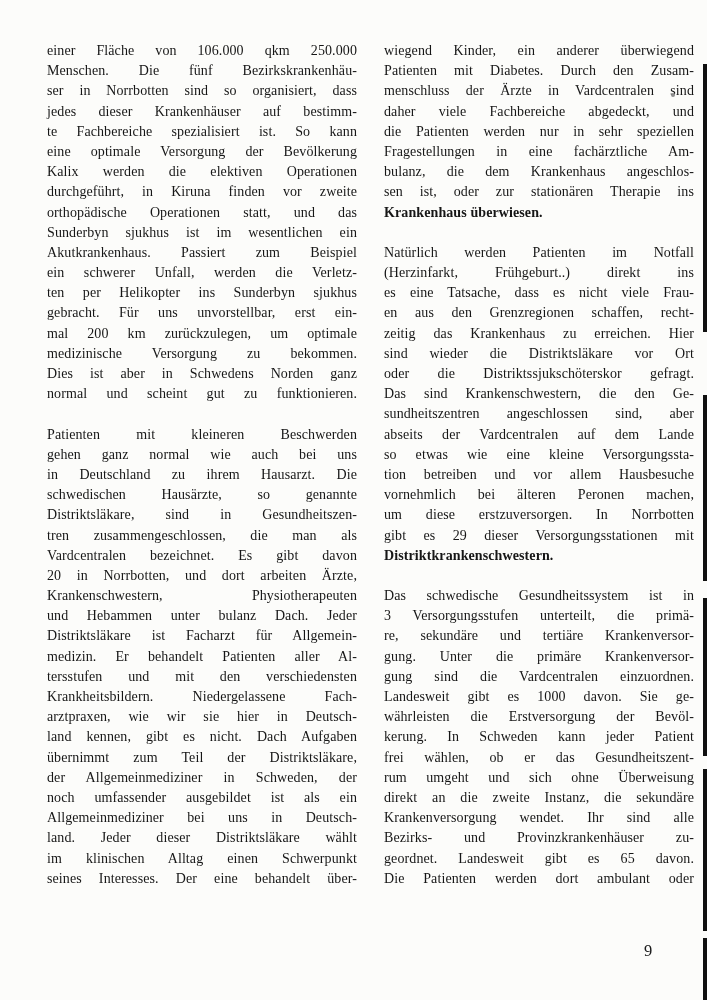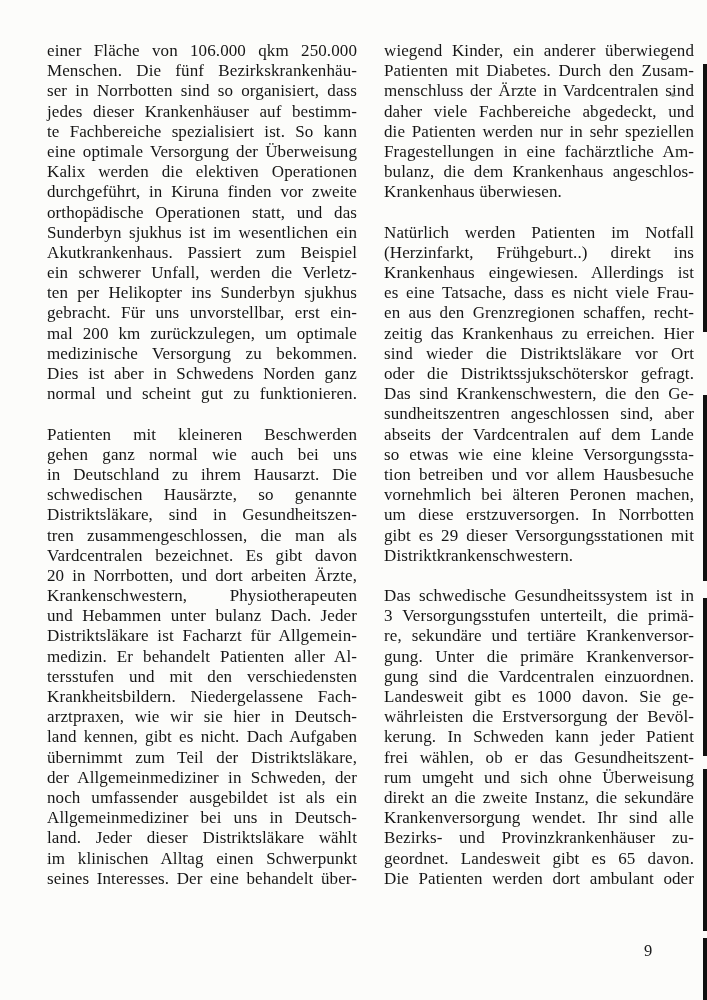--- a/index.html
+++ b/index.html
@@ -12,37 +12,38 @@
     position: relative;
     background: #fcfcfa;
     overflow: hidden;
     font-family: "Liberation Serif", "DejaVu Serif", serif;
     color: #161616;
   }
   .text-column {
     position: absolute;
     top: 41px;
     width: 310px;
-    font-size: 17px;
+    font-size: 14px;
     line-height: 20.2px;
     letter-spacing: 0.1px;
   }
   .col-left  { left: 47px;  }
   .col-right { left: 384px; }
   .paragraph { margin: 0 0 20.2px 0; }
   .paragraph:last-child { margin-bottom: 8px; }
   .line {
     text-align: justify;
     text-align-last: justify;
     height: 20.2px;
     overflow: visible;
   }
   .line.ragged {
     text-align: left;
     text-align-last: left;
+    font-weight: bold;
   }
   .page-number {
     position: absolute;
     top: 941px;
     left: 644px;
     font-size: 16.5px;
     color: #1a1a1a;
   }
   .scan-edge-mark {
     position: absolute;
@@ -61,21 +62,21 @@
 
 <div>
 
   <div class="text-column col-left">
       <div class="paragraph">
         <div class="line">einer Fläche von 106.000 qkm 250.000</div>
         <div class="line">Menschen. Die fünf Bezirkskrankenhäu-</div>
         <div class="line">ser in Norrbotten sind so organisiert, dass</div>
         <div class="line">jedes dieser Krankenhäuser auf bestimm-</div>
         <div class="line">te Fachbereiche spezialisiert ist. So kann</div>
-        <div class="line">eine optimale Versorgung der Überweisung</div>
+        <div class="line">eine optimale Versorgung der Bevölkerung</div>
         <div class="line">Kalix werden die elektiven Operationen</div>
         <div class="line">durchgeführt, in Kiruna finden vor zweite</div>
         <div class="line">orthopädische Operationen statt, und das</div>
         <div class="line">Sunderbyn sjukhus ist im wesentlichen ein</div>
         <div class="line">Akutkrankenhaus. Passiert zum Beispiel</div>
         <div class="line">ein schwerer Unfall, werden die Verletz-</div>
         <div class="line">ten per Helikopter ins Sunderbyn sjukhus</div>
         <div class="line">gebracht. Für uns unvorstellbar, erst ein-</div>
         <div class="line">mal 200 km zurückzulegen, um optimale</div>
         <div class="line">medizinische Versorgung zu bekommen.</div>
@@ -111,26 +112,26 @@
 
   <div class="text-column col-right">
       <div class="paragraph">
         <div class="line">wiegend Kinder, ein anderer überwiegend</div>
         <div class="line">Patienten mit Diabetes. Durch den Zusam-</div>
         <div class="line">menschluss der Ärzte in Vardcentralen sind</div>
         <div class="line">daher viele Fachbereiche abgedeckt, und</div>
         <div class="line">die Patienten werden nur in sehr speziellen</div>
         <div class="line">Fragestellungen in eine fachärztliche Am-</div>
         <div class="line">bulanz, die dem Krankenhaus angeschlos-</div>
+        <div class="line">sen ist, oder zur stationären Therapie ins</div>
         <div class="line ragged">Krankenhaus überwiesen.</div>
       </div>
       <div class="paragraph">
         <div class="line">Natürlich werden Patienten im Notfall</div>
         <div class="line">(Herzinfarkt, Frühgeburt..) direkt ins</div>
-        <div class="line">Krankenhaus eingewiesen. Allerdings ist</div>
         <div class="line">es eine Tatsache, dass es nicht viele Frau-</div>
         <div class="line">en aus den Grenzregionen schaffen, recht-</div>
         <div class="line">zeitig das Krankenhaus zu erreichen. Hier</div>
         <div class="line">sind wieder die Distriktsläkare vor Ort</div>
         <div class="line">oder die Distriktssjukschöterskor gefragt.</div>
         <div class="line">Das sind Krankenschwestern, die den Ge-</div>
         <div class="line">sundheitszentren angeschlossen sind, aber</div>
         <div class="line">abseits der Vardcentralen auf dem Lande</div>
         <div class="line">so etwas wie eine kleine Versorgungssta-</div>
         <div class="line">tion betreiben und vor allem Hausbesuche</div>

